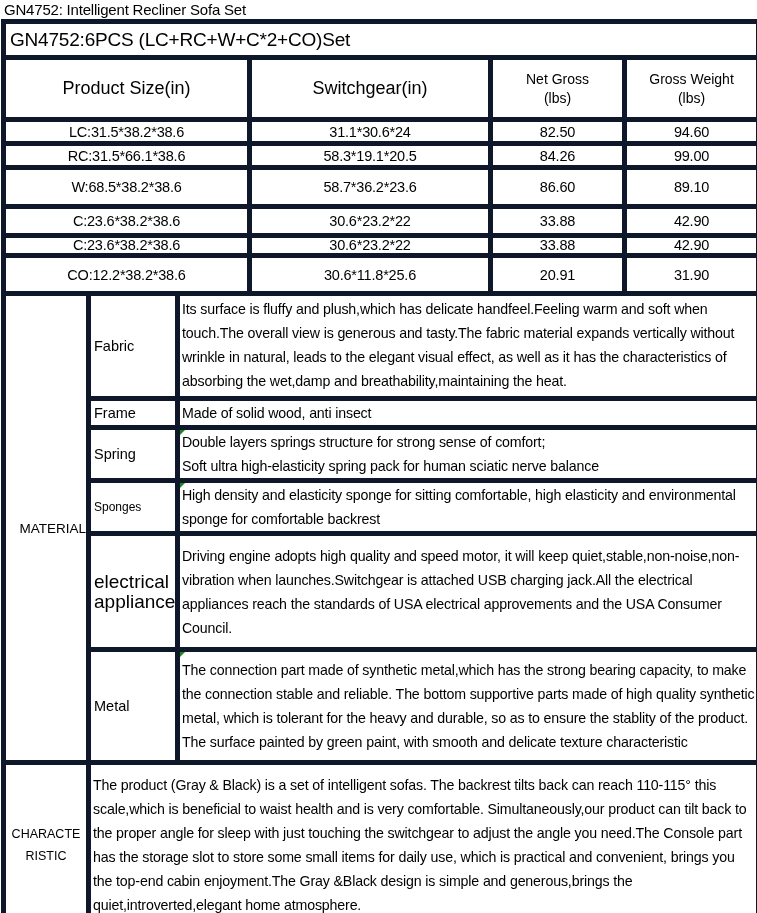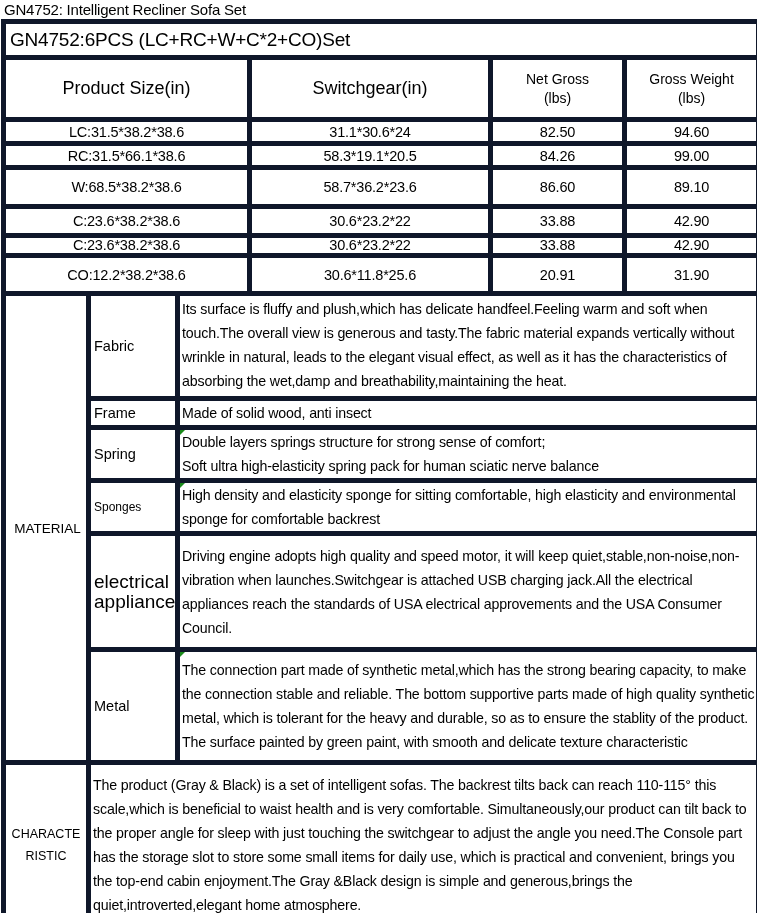--- a/index.html
+++ b/index.html
@@ -8,21 +8,21 @@
   table { position:absolute; left:1px; top:19px; border-collapse:collapse; table-layout:fixed; width:755px; }
   td { border:5px solid #0f172a; padding:0; font-weight:normal; vertical-align:middle; position:relative; }
   .set-title { font-size:19px; height:31px; padding-left:4px; letter-spacing:-0.2px; }
   .hdr { text-align:center; font-size:18px; height:57px; }
   .hdr.sm { font-size:14px; line-height:19px; }
   .c { text-align:center; font-size:14.5px; letter-spacing:-0.2px;margin-top:16px; }
   .lbl { font-size:14.5px; padding-left:3px; }
   .desc { font-size:14.2px; line-height:24px; padding-left:2px; vertical-align:top; letter-spacing:-0.15px; }
   .desc.mid { vertical-align:middle; }
   .group { font-size:13.5px; text-align:center; }
-  .group.left { text-align:center; padding-left:3px; }
+  .group.left { text-align:right; padding-left:3px; }
   .tri { position:absolute; left:0; top:0; width:0; height:0; border-top:5px solid #1a8a1a; border-right:5px solid transparent; }
 </style>
 </head>
 <body>
 
 <div class="title">GN4752: Intelligent Recliner Sofa Set</div>
 
 <table>
   <colgroup>
     <col style="width:85px">

